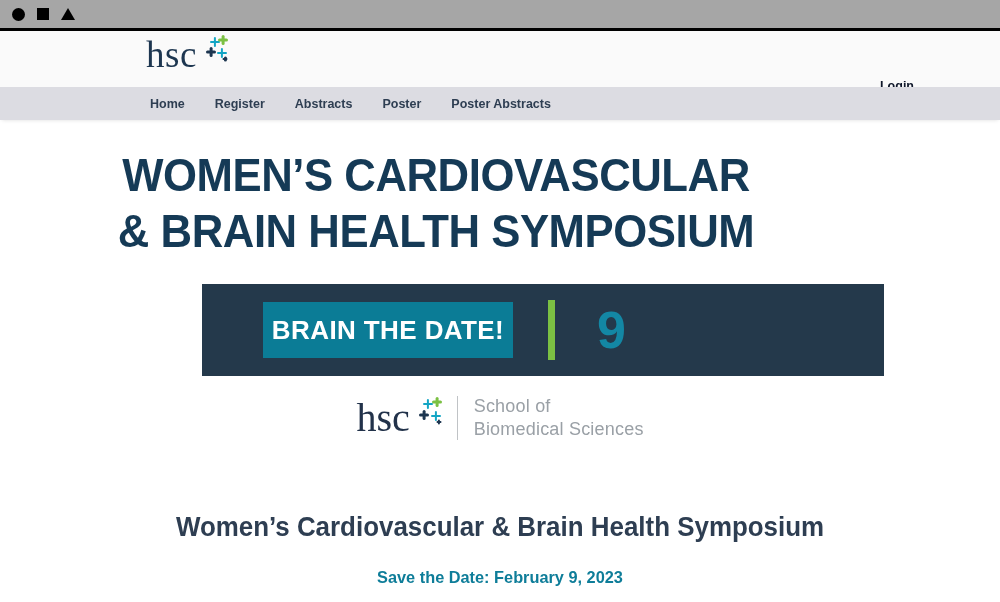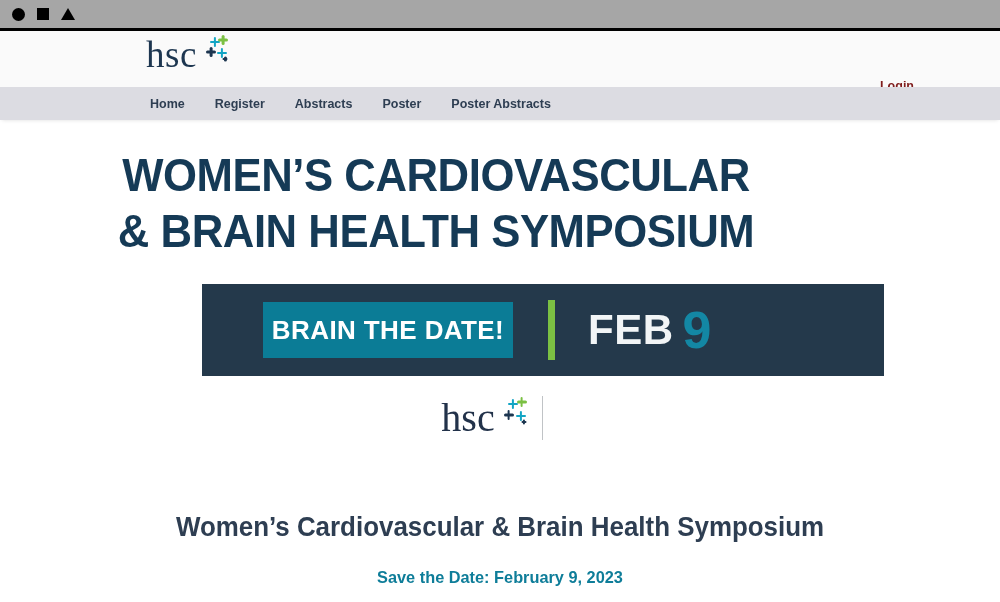--- a/index.html
+++ b/index.html
@@ -58,21 +58,21 @@
     transform:translate(-50%,-50%);
     background:currentColor;
   }
   .spark::before { width:100%; height:2.2px; border-radius:2px; }
   .spark::after  { width:2.2px; height:100%; border-radius:2px; }
   .spark.big::before { height:2.8px; }
   .spark.big::after  { width:2.8px; }
 
   .login-link {
     position:absolute; right:86px; top:48px;
-    font-size:12.5px; font-weight:bold; color:#7f1d1d;
+    font-size:12.5px; font-weight:bold; color:#0f172a;
     cursor:pointer;
   }
 
   
   .nav-bar {
     position:absolute; top:87px; left:0;
     width:1000px; height:33px;
     background:#dcdce2;
     display:flex; align-items:center;
     box-shadow:0 2px 4px -2px rgba(0,0,0,0.14);
@@ -208,33 +208,36 @@
     <span class="ln">&amp; BRAIN HEALTH SYMPOSIUM</span>
   </div>
 </div>
 
 <div class="std-banner">
   <div class="std-box">
     <span class="std-box-text">BRAIN THE DATE!</span>
   </div>
   <div class="std-divider"></div>
   <div class="date-block">
-    <span class="date-mon">FEB</span>
     <span class="date-day">9</span>
   </div>
 </div>
 
 <div class="school-logo">
   <div class="sl-left">
     <span class="sl-hsc">hsc</span>
     <span class="sparkles">
       <span class="spark" style="left:12px; top:2px;  color:#13a5c4;"></span>
       <span class="spark big" style="left:21px; top:0px; color:#7bc043;"></span>
       <span class="spark big" style="left:8px;  top:13px; color:#1d3650;"></span>
       <span class="spark" style="left:20px; top:14px; color:#13a5c4;"></span>
       <span class="spark" style="left:26px; top:22px; width:5px; height:5px; color:#1d3650;"></span>
     </span>
   </div>
   <div class="sl-rule"></div>
+  <div class="sl-right">
+    <div>School of</div>
+    <div>Biomedical Sciences</div>
+  </div>
 </div>
 
 <div class="page-heading">Women’s Cardiovascular &amp; Brain Health Symposium</div>
 <div class="page-subheading">Save the Date: February 9, 2023</div>
 
 </body></html>

